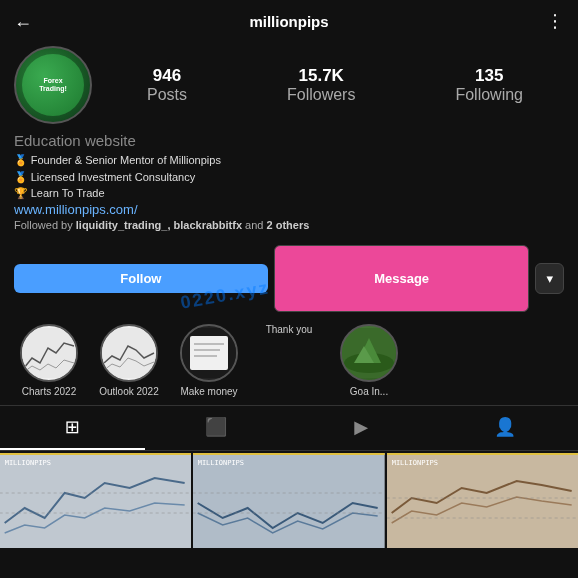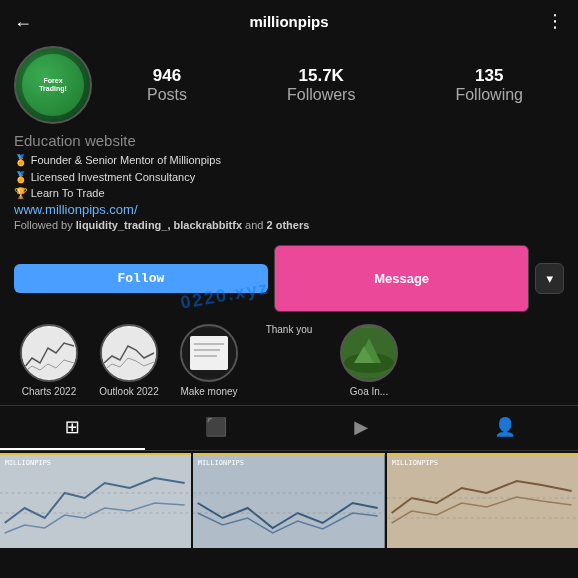--- a/index.html
+++ b/index.html
@@ -129,21 +129,20 @@
     .btn-follow {
       flex: 1;
       background: #4a9eff;
       color: #fff;
       border: none;
       border-radius: 6px;
       padding: 7px 0;
       font-size: 13px;
       font-weight: 600;
       cursor: pointer;
-      font-family: Liberation Mono, monospace;
     }
     .btn-message {
       flex: 1;
       background: #ec4899;
       color: #fff;
       border: 1px solid #444;
       border-radius: 6px;
       padding: 25px 0;
       font-size: 13px;
       font-weight: 600;

